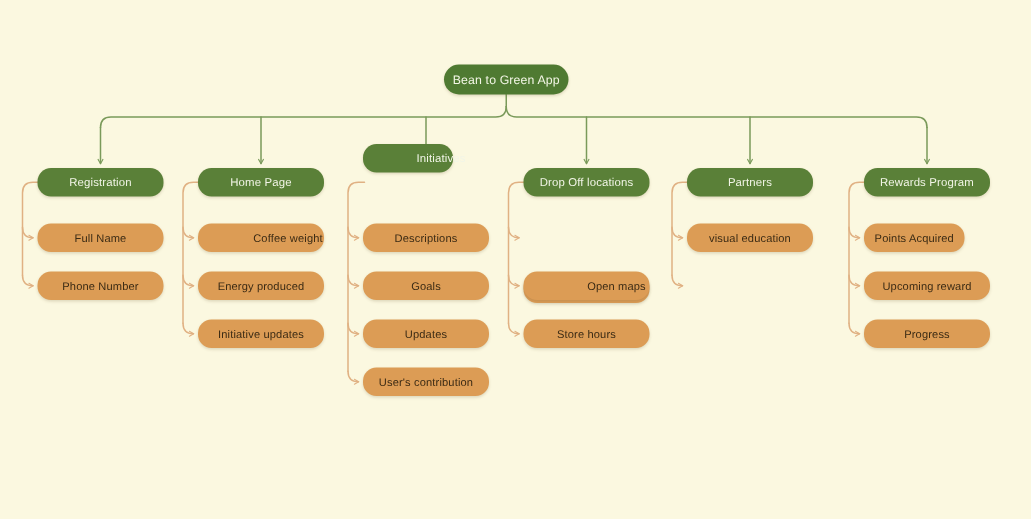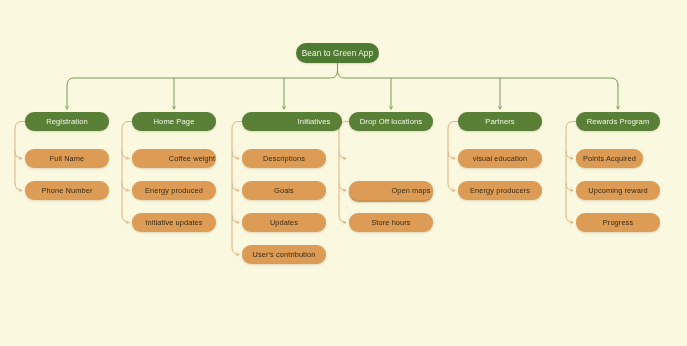--- a/index.html
+++ b/index.html
@@ -116,33 +116,32 @@
 
   <div class="node node-l2" style="left:25px; top:112px; width:84px;">Registration</div>
   <div class="node node-l3" style="left:25px; top:149px; width:84px;">Full Name</div>
   <div class="node node-l3" style="left:25px; top:181px; width:84px;">Phone Number</div>
 
   <div class="node node-l2" style="left:132px; top:112px; width:84px;">Home Page</div>
   <div class="node node-l3" style="left:132px; top:149px; width:84px;padding-left:36px;">Coffee weight</div>
   <div class="node node-l3" style="left:132px; top:181px; width:84px;">Energy produced</div>
   <div class="node node-l3" style="left:132px; top:213px; width:84px;">Initiative updates</div>
 
-  <div class="node node-l2" style="left:242px; top:112px; width:100px;padding-left:44px;">Initiatives</div>
+  <div class="node node-l2" style="left:242px; top:96px; width:60px;padding-left:44px;">Initiatives</div>
   <div class="node node-l3" style="left:242px; top:149px; width:84px;">Descriptions</div>
   <div class="node node-l3" style="left:242px; top:181px; width:84px;">Goals</div>
   <div class="node node-l3" style="left:242px; top:213px; width:84px;">Updates</div>
   <div class="node node-l3" style="left:242px; top:245px; width:84px;">User's contribution</div>
 
   <div class="node node-l2" style="left:349px; top:112px; width:84px;">Drop Off locations</div>
   <div class="node node-l3" style="left:349px; top:149px; width:84px;margin-top:34px;">Map visual</div>
   <div class="node node-l3" style="left:349px; top:181px; width:84px;padding-left:40px;">Open maps</div>
   <div class="node node-l3" style="left:349px; top:213px; width:84px;">Store hours</div>
 
   <div class="node node-l2" style="left:458px; top:112px; width:84px;">Partners</div>
   <div class="node node-l3" style="left:458px; top:149px; width:84px;">visual education</div>
-  <div class="node node-l3" style="left:458px; top:181px; width:84px;">Energy producers</div>
 
   <div class="node node-l2" style="left:576px; top:112px; width:84px;">Rewards Program</div>
   <div class="node node-l3" style="left:576px; top:149px; width:67px;">Points Acquired</div>
   <div class="node node-l3" style="left:576px; top:181px; width:84px;">Upcoming reward</div>
   <div class="node node-l3" style="left:576px; top:213px; width:84px;">Progress</div>
 
 </div>
 
 </body></html>

